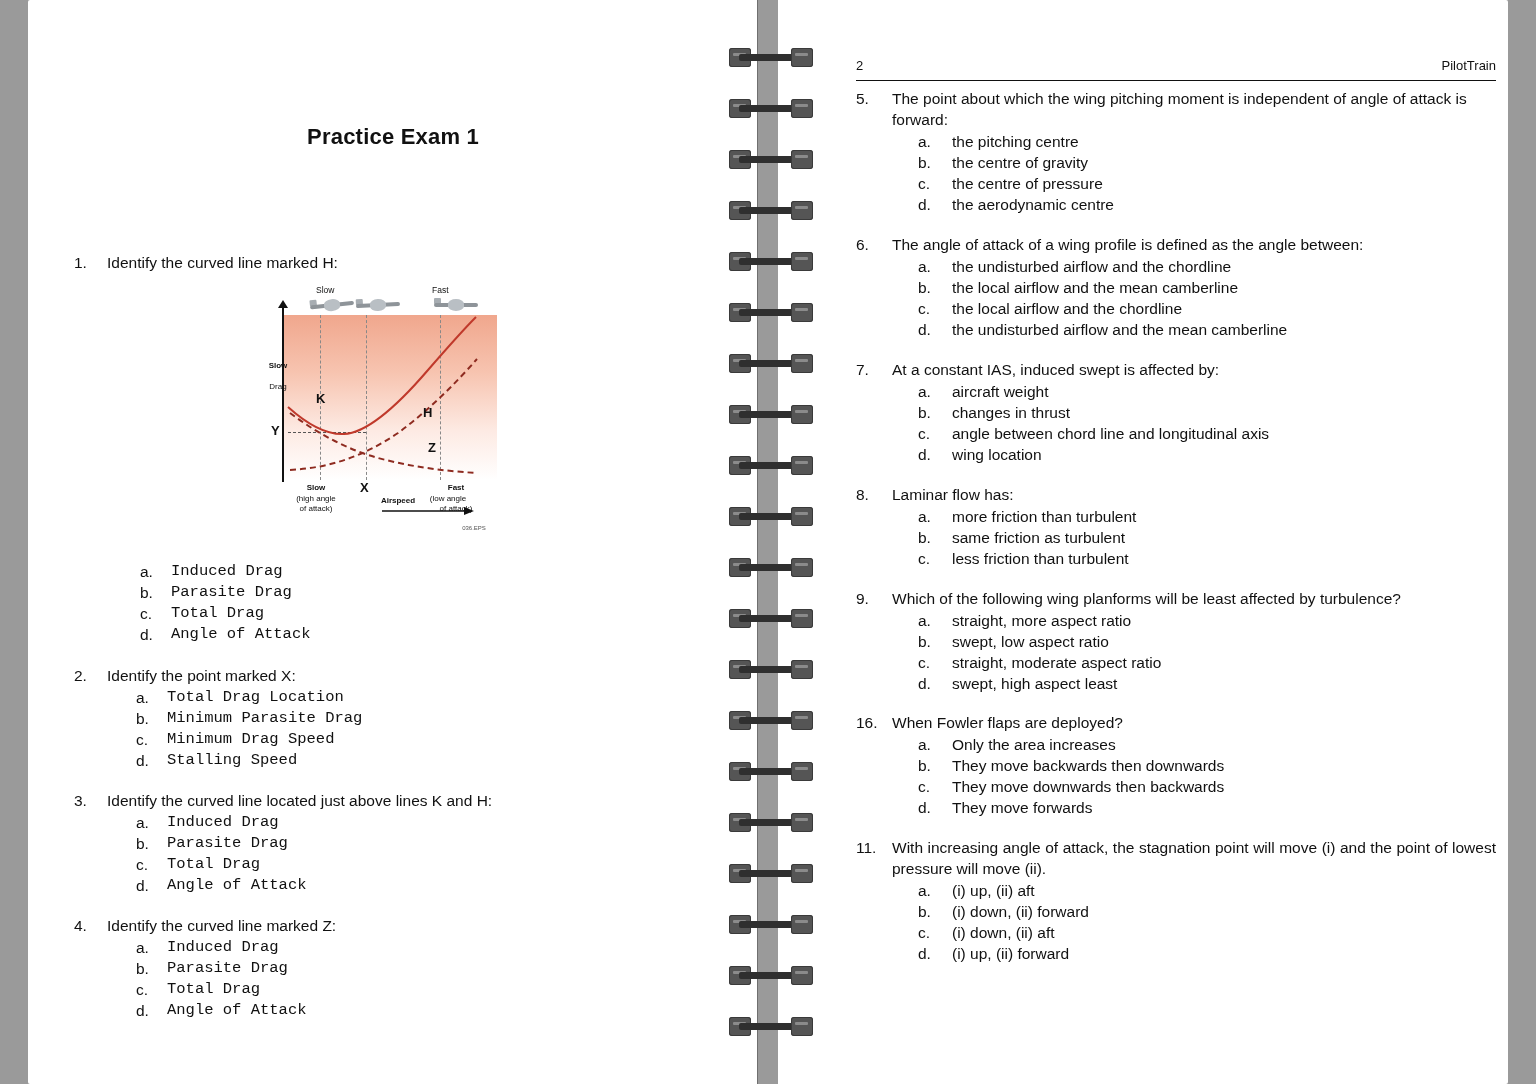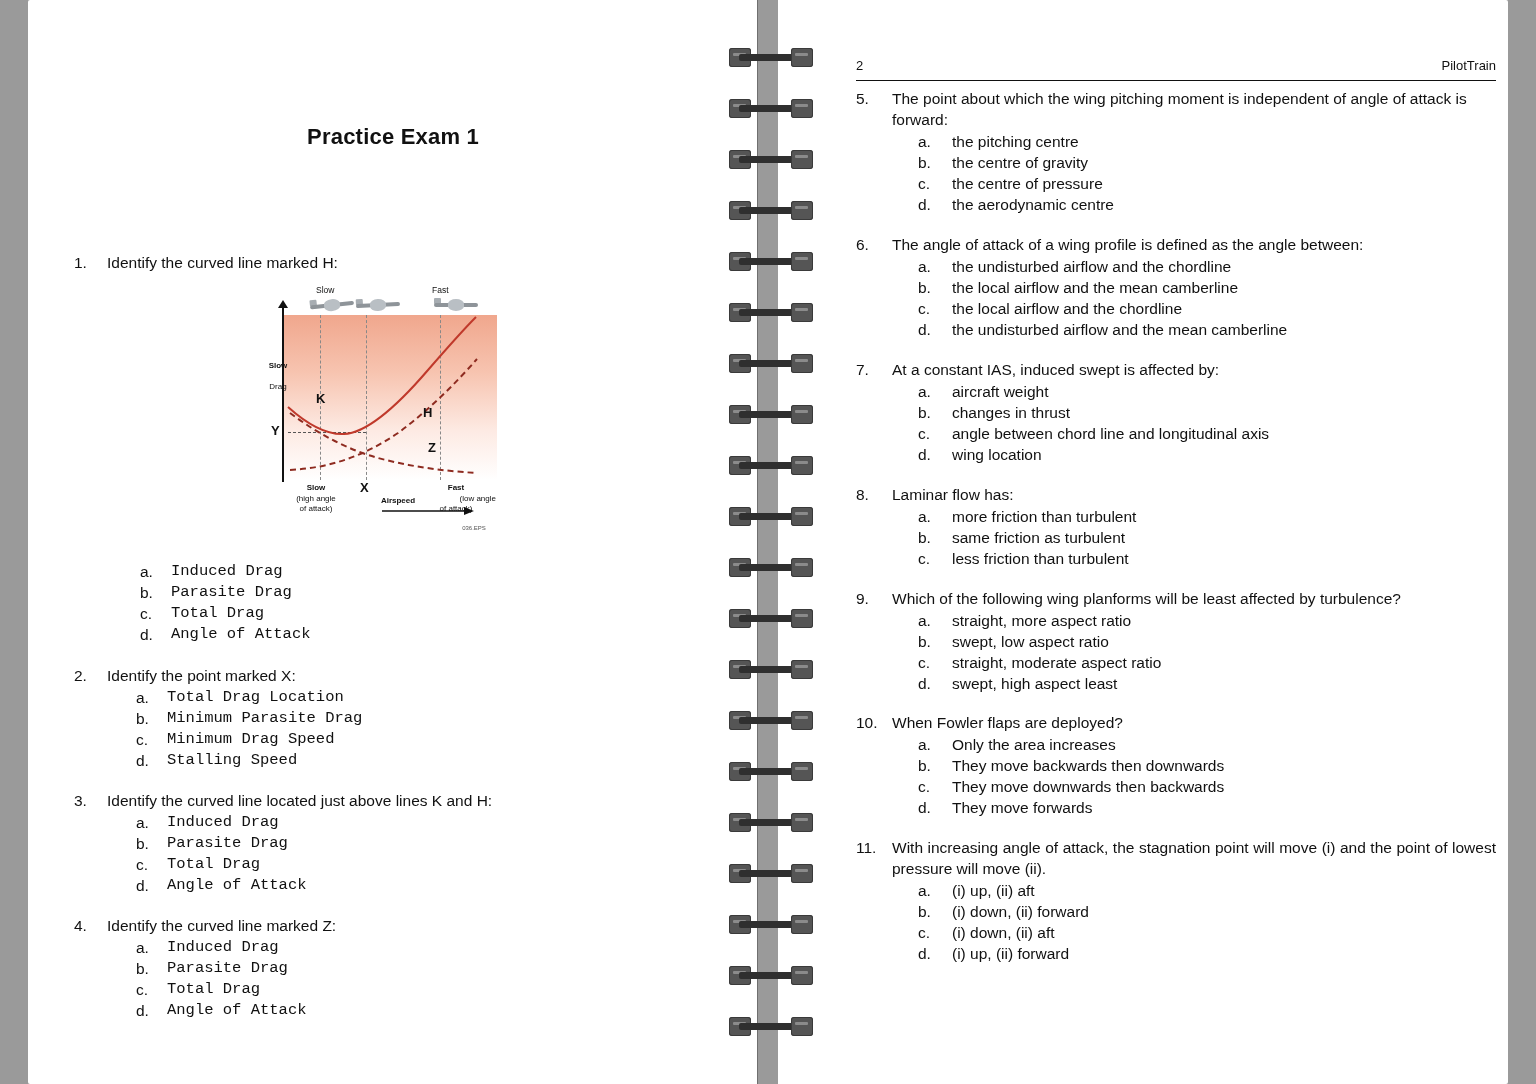--- a/index.html
+++ b/index.html
@@ -287,21 +287,21 @@
       <div class="fig-bold" style="left:155px; top:120px;">H</div>
       <div class="fig-bold" style="left:3px; top:138px;">Y</div>
       <div class="fig-bold" style="left:160px; top:155px;">Z</div>
       <div class="fig-bold" style="left:92px; top:195px;">X</div>
 
       <div class="fig-text-small" style="left:8px; top:198px; width:80px; font-weight:bold;">Slow</div>
       <div class="fig-text-small" style="left:8px; top:209px; width:80px;">(high angle</div>
       <div class="fig-text-small" style="left:8px; top:219px; width:80px;">of attack)</div>
 
       <div class="fig-text-small" style="left:148px; top:198px; width:80px; font-weight:bold;">Fast</div>
-      <div class="fig-text-small" style="left:148px; top:209px; width:80px;text-align:right;">(low angle</div>
+      <div class="fig-text-small" style="left:140px; top:209px; width:80px;">(low angle</div>
       <div class="fig-text-small" style="left:148px; top:219px; width:80px;">of attack)</div>
 
       <div class="fig-text-small" style="left:100px; top:211px; width:60px; font-weight:bold;">Airspeed</div>
 
       <div class="fig-text-small" style="left:182px; top:238px; width:48px; font-size:6px; color:#555;">036.EPS</div>
     </div>
 
     <div class="qblock" style="top:560px; left:46px; width:640px;">
       <div class="answers" style="margin-left:66px;">
         <div class="arow">
@@ -528,21 +528,21 @@
         </div>
         <div class="rarow">
           <div class="ralet">d.</div>
           <div class="ratext">swept, high aspect least</div>
         </div>
       </div>
     </div>
 
     <div class="rblock" style="top:712px; left:78px;">
       <div class="rrow">
-        <div class="rnum">10.</div>
+        <div class="rnum">16.</div>
         <div class="rtext">When Fowler flaps are deployed?</div>
       </div>
       <div class="ranswers">
         <div class="rarow">
           <div class="ralet">a.</div>
           <div class="ratext">Only the area increases</div>
         </div>
         <div class="rarow">
           <div class="ralet">b.</div>
           <div class="ratext">They move backwards then downwards</div>

